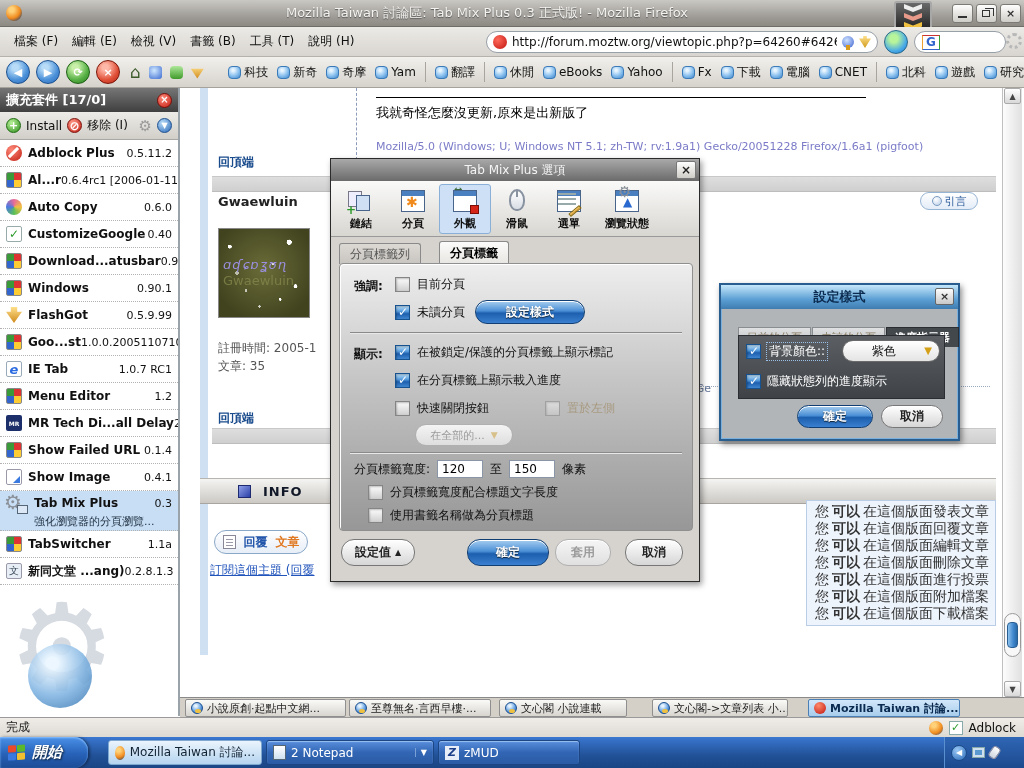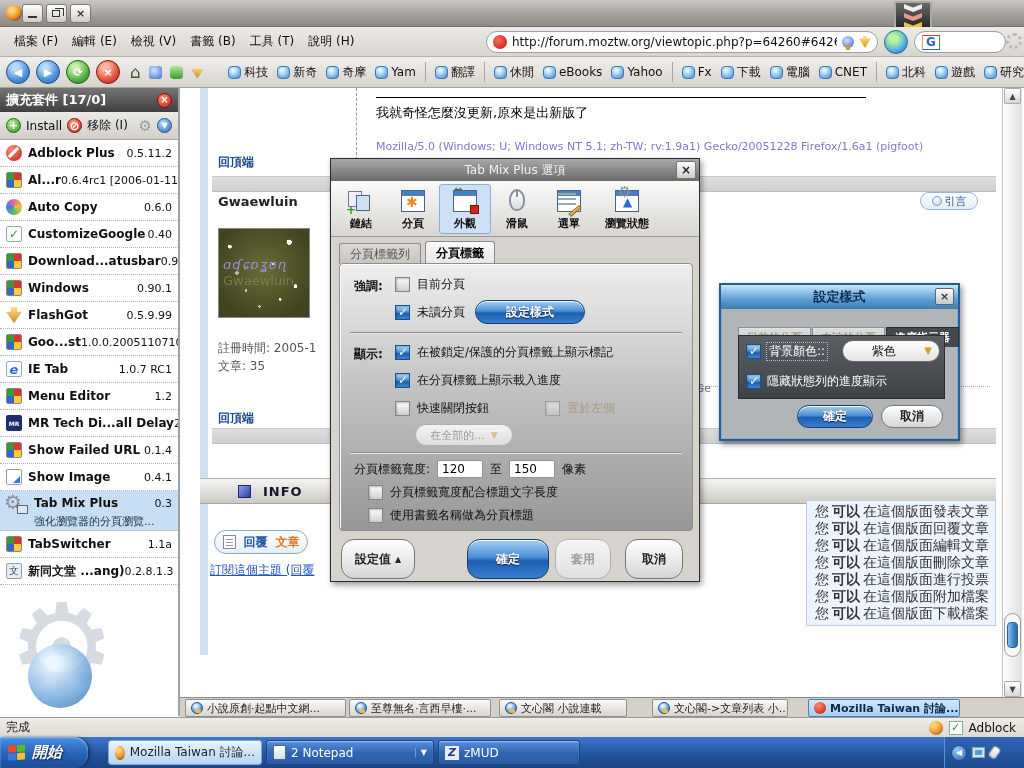--- a/index.html
+++ b/index.html
@@ -132,32 +132,32 @@
 .dico .star{position:absolute;left:8px;top:7px;color:#f08a1d;font-size:14px;font-weight:bold}
 .dico .redbox{position:absolute;right:1px;bottom:1px;width:9px;height:9px;background:#d42518;border:1px solid #7a0f08}
 .dico .arr{position:absolute;left:4px;top:-3px;font-size:10px;color:#3a6a3a;font-weight:bold}
 .dico .mouse{position:absolute;left:7px;top:2px;width:16px;height:22px;border:2px solid #8892a0;border-radius:50% 50% 45% 45%;background:linear-gradient(#fff,#d8dde5)}
 .dico .mouse::after{content:"";position:absolute;left:5px;top:-1px;width:2px;height:7px;background:#8892a0}
 .dico .lines{position:absolute;left:4px;top:6px;right:8px;height:14px;background:repeating-linear-gradient(#9aa 0 2px,transparent 2px 5px)}
 .dico .pencil{position:absolute;right:2px;bottom:2px;width:14px;height:4px;background:linear-gradient(#ffd76e,#cf8a1d);transform:rotate(-40deg);border:1px solid #8a6a10}
 .dico .gear2{position:absolute;left:6px;top:-4px;color:#8a9098;font-size:15px}
 .dico .uparr{position:absolute;left:11px;top:8px;color:#2a6ad0;font-size:12px;font-weight:bold}
 .mtabs{position:absolute;left:8px;top:82px;display:flex;align-items:flex-end}
-.mtab{height:21px;padding:0 10px;border:1px solid #8a8a8a;border-bottom:none;border-radius:3px 3px 0 0;background:linear-gradient(#dcd9d4,#c8c5c0);color:#555;font-size:12px;display:flex;align-items:center;margin-right:4px}
+.mtab{height:21px;padding:0 10px;border:1px solid #8a8a8a;border-bottom:none;border-radius:3px 3px 0 0;background:linear-gradient(#dcd9d4,#c8c5c0);color:#555;font-size:12px;display:flex;align-items:center;margin-right:18px}
 .mtab.act{background:linear-gradient(#fbfbfa,#e8e6e2);color:#000;font-weight:bold;height:23px}
 .group{position:absolute;left:8px;top:104px;width:354px;height:268px;border:1px solid #8f8f8f;border-radius:4px;background:linear-gradient(#eeeeee,#c4c4c4 45%,#979797);box-shadow:inset 1px 1px 0 #fff}
 .grow{position:absolute;display:flex;align-items:center;gap:7px;font-size:12px;color:#111}
 .grow .cap{font-weight:bold}
 .gsep{position:absolute;left:10px;right:10px;border-top:1px solid #8a8a8a;box-shadow:0 1px 0 #e8e8e8}
 .numbox{width:46px;height:18px;background:#fff;border:1px solid #8a96a8;font-size:12px;padding:0 4px;font-family:"DejaVu Sans",sans-serif}
 .combo{width:98px;height:22px;border-radius:11px;border:1px solid #b0b0b0;background:linear-gradient(#f4f4f4,#dedede);color:#9a9a9a;font-size:11px;display:flex;align-items:center;justify-content:center;gap:6px}
 .goldarr{color:#d4a017;font-size:9px;line-height:1}
 .goldarr.dim{color:#d8c08a}
 .dbtns{position:absolute;left:0;top:380px;width:100%;height:30px}
-.dbtn{position:absolute;height:40px}
+.dbtn{position:absolute;height:27px}
 
 .sdlg{left:719px;top:283px;width:241px;height:158px;background:#b2b5b8;border:2px solid #2a5d8f;box-shadow:0 0 0 1px #7ab0dc inset,2px 3px 6px rgba(0,0,0,.45);z-index:40}
 .sdlg-title{position:absolute;left:0;top:0;width:100%;height:24px;background:linear-gradient(#c5e7fa,#5b9fd4 60%,#3f7cb0);display:flex;align-items:center;justify-content:center;color:#0c2c50;font-size:13px;font-weight:bold}
 .sdlg-x{position:absolute;right:4px;top:3px;width:19px;height:17px;border:1px solid #666;border-radius:2px;background:linear-gradient(#fdfdfd,#c8c8c8);display:flex;align-items:center;justify-content:center;font-weight:bold;font-size:11px;color:#333}
 .stabs{position:absolute;left:17px;top:42px;display:flex}
 .stab{height:20px;padding:0 8px;font-size:11px;display:flex;align-items:center;background:linear-gradient(#dfe1e2,#b8babd);border:1px solid #8a8d90;border-bottom:none;color:#8d7f66;margin-right:1px;white-space:nowrap}
 .stab.act{background:#43484d;color:#fff;font-weight:bold;border-color:#2a2e32}
 .spanel{position:absolute;left:17px;top:50px;width:207px;height:64px;background:linear-gradient(#5b5f63,#3f4347);border:1px solid #2a2e32}
 .srow{position:absolute;display:flex;align-items:center;gap:6px;color:#fff;font-size:12px}
 .srow .dotted{outline:1px dotted #9ac0e8;padding:0 2px}
@@ -195,20 +195,21 @@
 .tray-mon::after{content:"";position:absolute;left:2px;top:2px;right:2px;bottom:2px;background:#5a9ad0}
 .tray-mouse{width:9px;height:13px;background:linear-gradient(#fff,#cfd6de);border:1px solid #99a;border-radius:4px;transform:rotate(35deg)}
 </style>
 </head>
 <body>
 
 <div class="screen">
 
   <div class="abs titlebar">
     <div class="fficon"></div>
+    <div class="title-text">Mozilla Taiwan 討論區: Tab Mix Plus 0.3 正式版! - Mozilla Firefox</div>
     <div class="winbtn">
         <span class="min-glyph"></span>
       </div>
     <div class="winbtn">
         <span class="rest-glyph"></span>
       </div>
     <div class="winbtn">
         <span>×</span>
       </div>
     <div class="dlbox">

